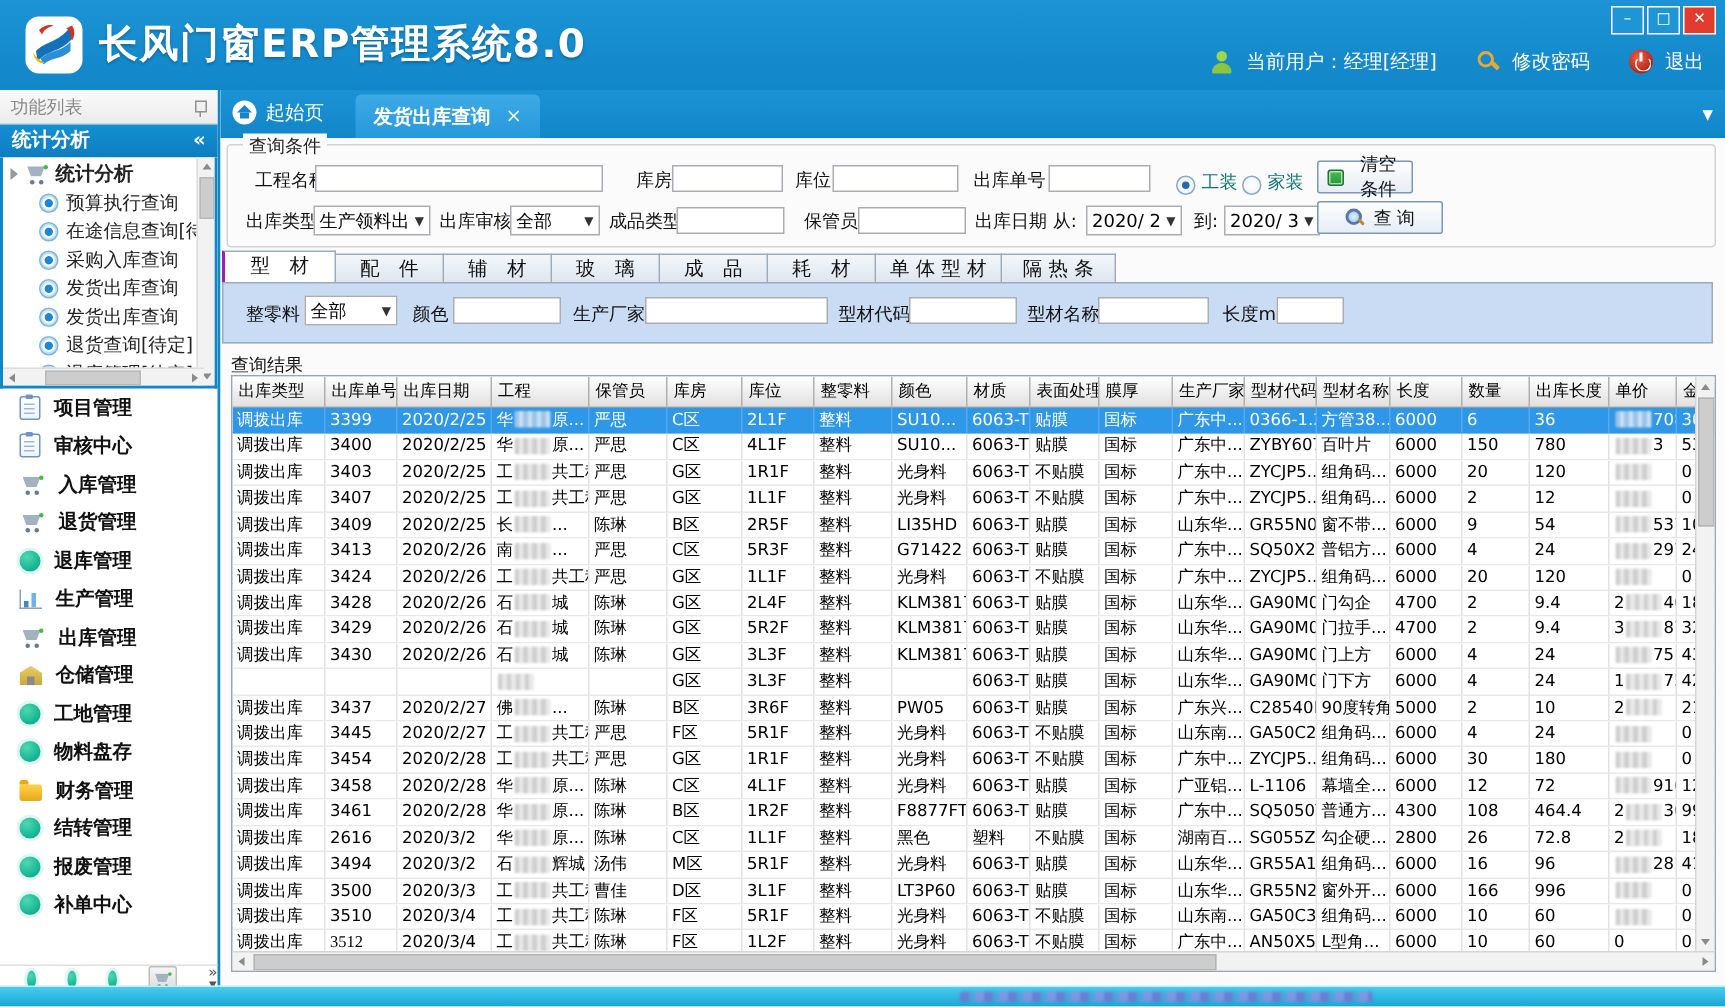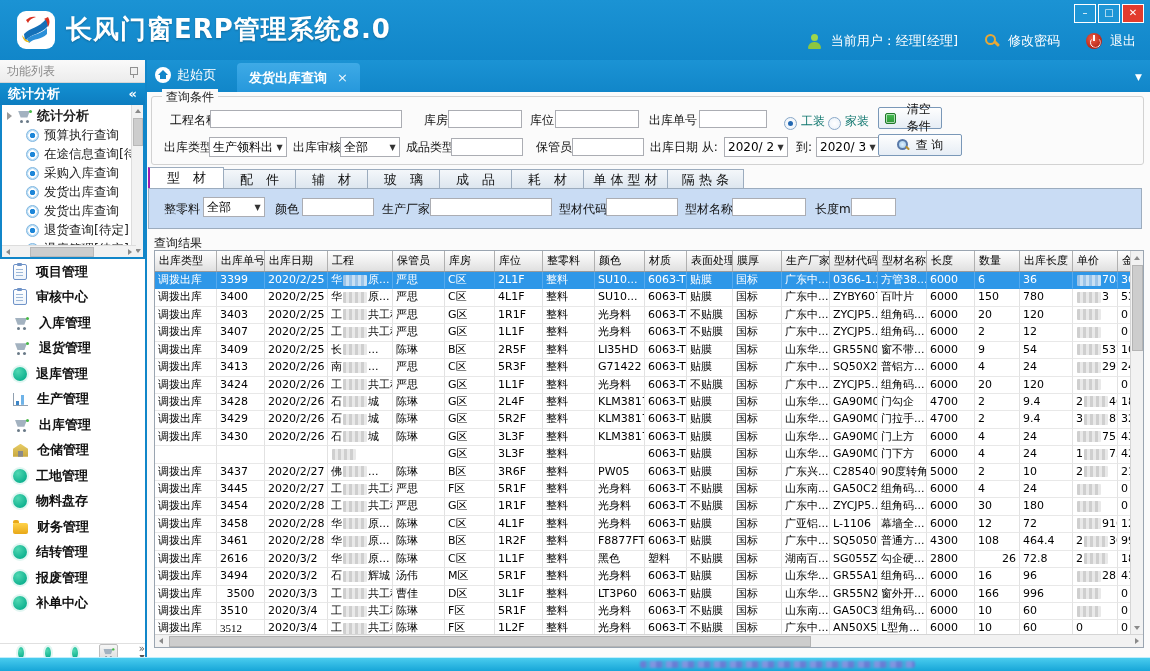--- a/index.html
+++ b/index.html
@@ -774,21 +774,21 @@
               <span class="gcell" style="width: 48px;">1L1F</span>
               <span class="gcell" style="width: 52px;">整料</span>
               <span class="gcell" style="width: 50px;">黑色</span>
               <span class="gcell" style="width: 42px;">塑料</span>
               <span class="gcell" style="width: 46px;">不贴膜</span>
               <span class="gcell" style="width: 49px;">国标</span>
               <span class="gcell" style="width: 48px;">湖南百...</span>
               <span class="gcell" style="width: 48px;">SG055Z</span>
               <span class="gcell" style="width: 49px;">勾企硬...</span>
               <span class="gcell" style="width: 48px;">2800</span>
-              <span class="gcell" style="width: 45px; text-align: right;">26</span>
+              <span class="gcell" style="width: 45px;">26</span>
               <span class="gcell" style="width: 53px;">72.8</span>
               <span class="gcell" style="width: 45px;">2<span class="censor"></span></span>
               <span class="gcell" style="width: 30px;">182</span>
             </div>
             <div class="grow">
               <span class="gcell" style="width: 62px;">调拨出库</span>
               <span class="gcell" style="width: 48px;">3494</span>
               <span class="gcell" style="width: 63px;">2020/3/2</span>
               <span class="gcell" style="width: 65px;">石<span class="censor"></span>辉城</span>
               <span class="gcell" style="width: 52px;">汤伟</span>
@@ -803,21 +803,21 @@
               <span class="gcell" style="width: 48px;">GR55A11</span>
               <span class="gcell" style="width: 49px;">组角码...</span>
               <span class="gcell" style="width: 48px;">6000</span>
               <span class="gcell" style="width: 45px;">16</span>
               <span class="gcell" style="width: 53px;">96</span>
               <span class="gcell" style="width: 45px;"><span class="censor"></span>2812</span>
               <span class="gcell" style="width: 30px;">411</span>
             </div>
             <div class="grow">
               <span class="gcell" style="width: 62px;">调拨出库</span>
-              <span class="gcell" style="width: 48px; text-align: center;">3500</span>
+              <span class="gcell" style="width: 48px;">3500</span>
               <span class="gcell" style="width: 63px;">2020/3/3</span>
               <span class="gcell" style="width: 65px;">工<span class="censor"></span>共工程</span>
               <span class="gcell" style="width: 52px;">曹佳</span>
               <span class="gcell" style="width: 50px;">D区</span>
               <span class="gcell" style="width: 48px;">3L1F</span>
               <span class="gcell" style="width: 52px;">整料</span>
               <span class="gcell" style="width: 50px;">LT3P60</span>
               <span class="gcell" style="width: 42px;">6063-T5</span>
               <span class="gcell" style="width: 46px;">贴膜</span>
               <span class="gcell" style="width: 49px;">国标</span>

